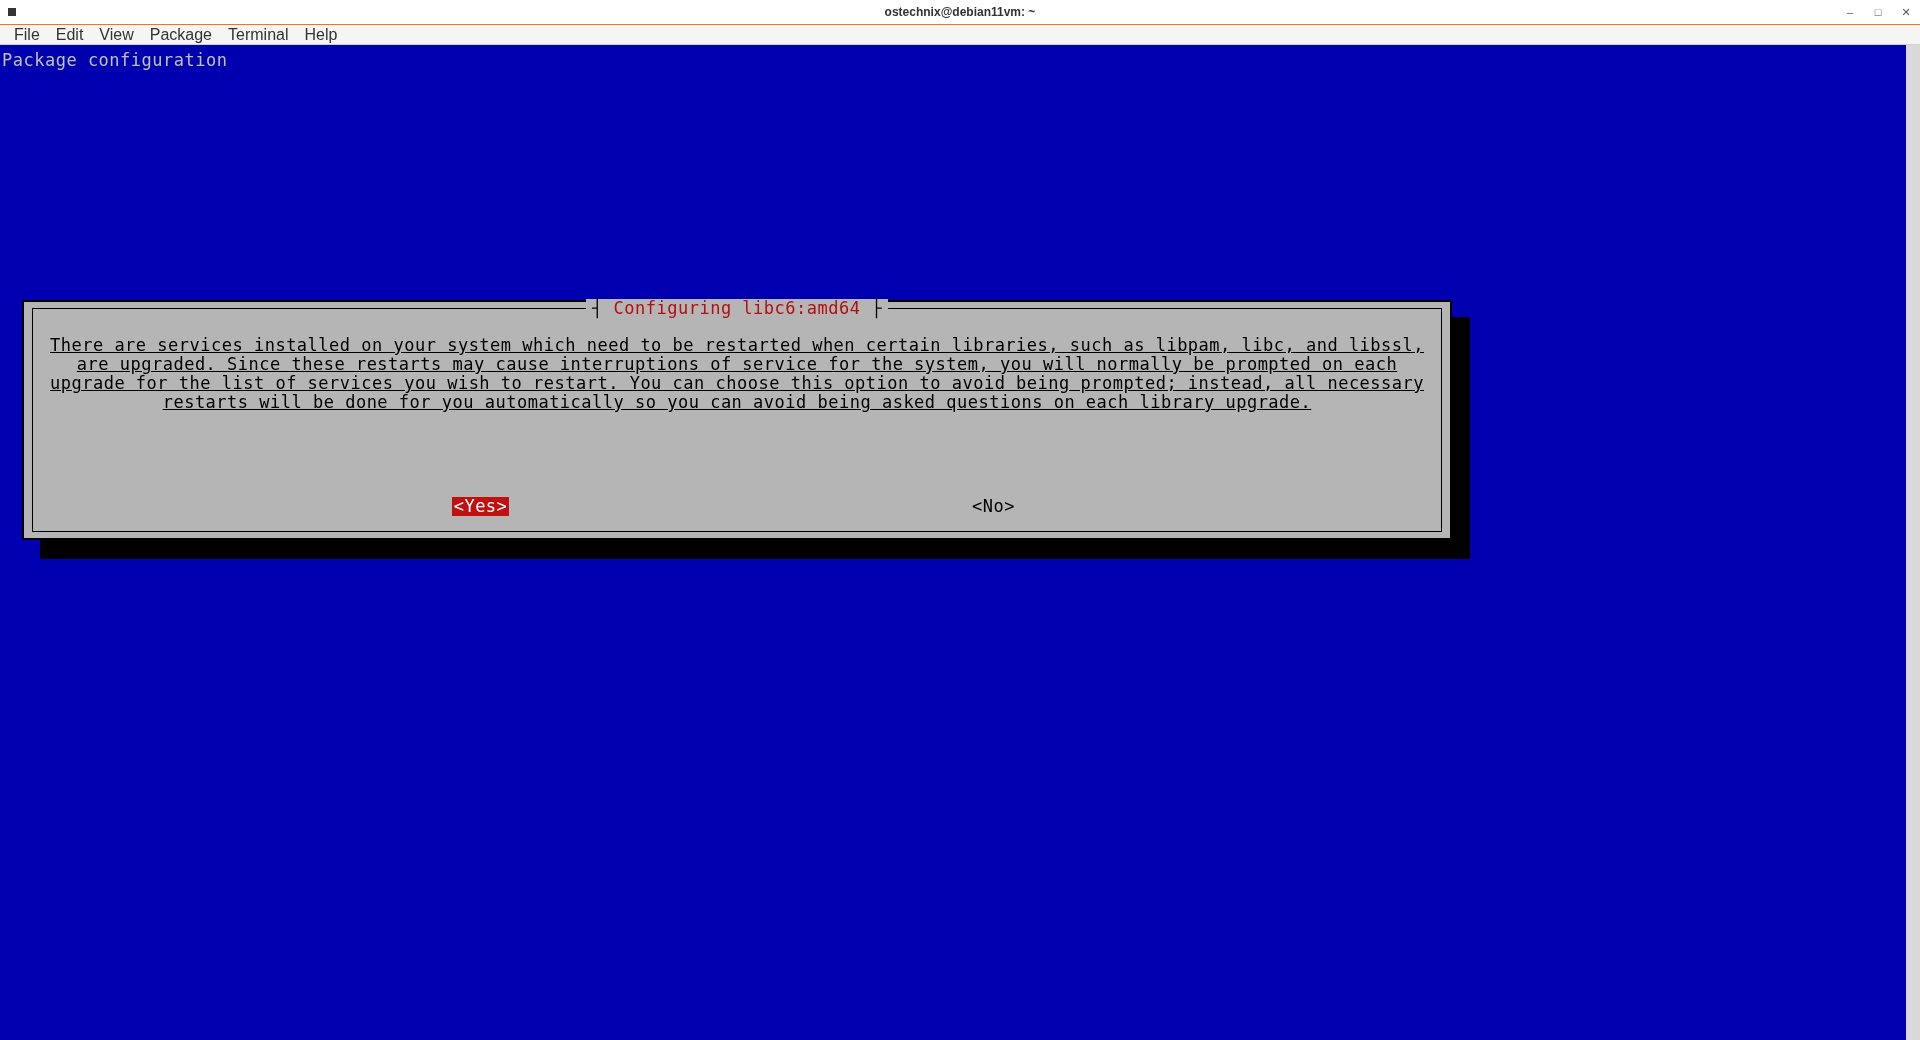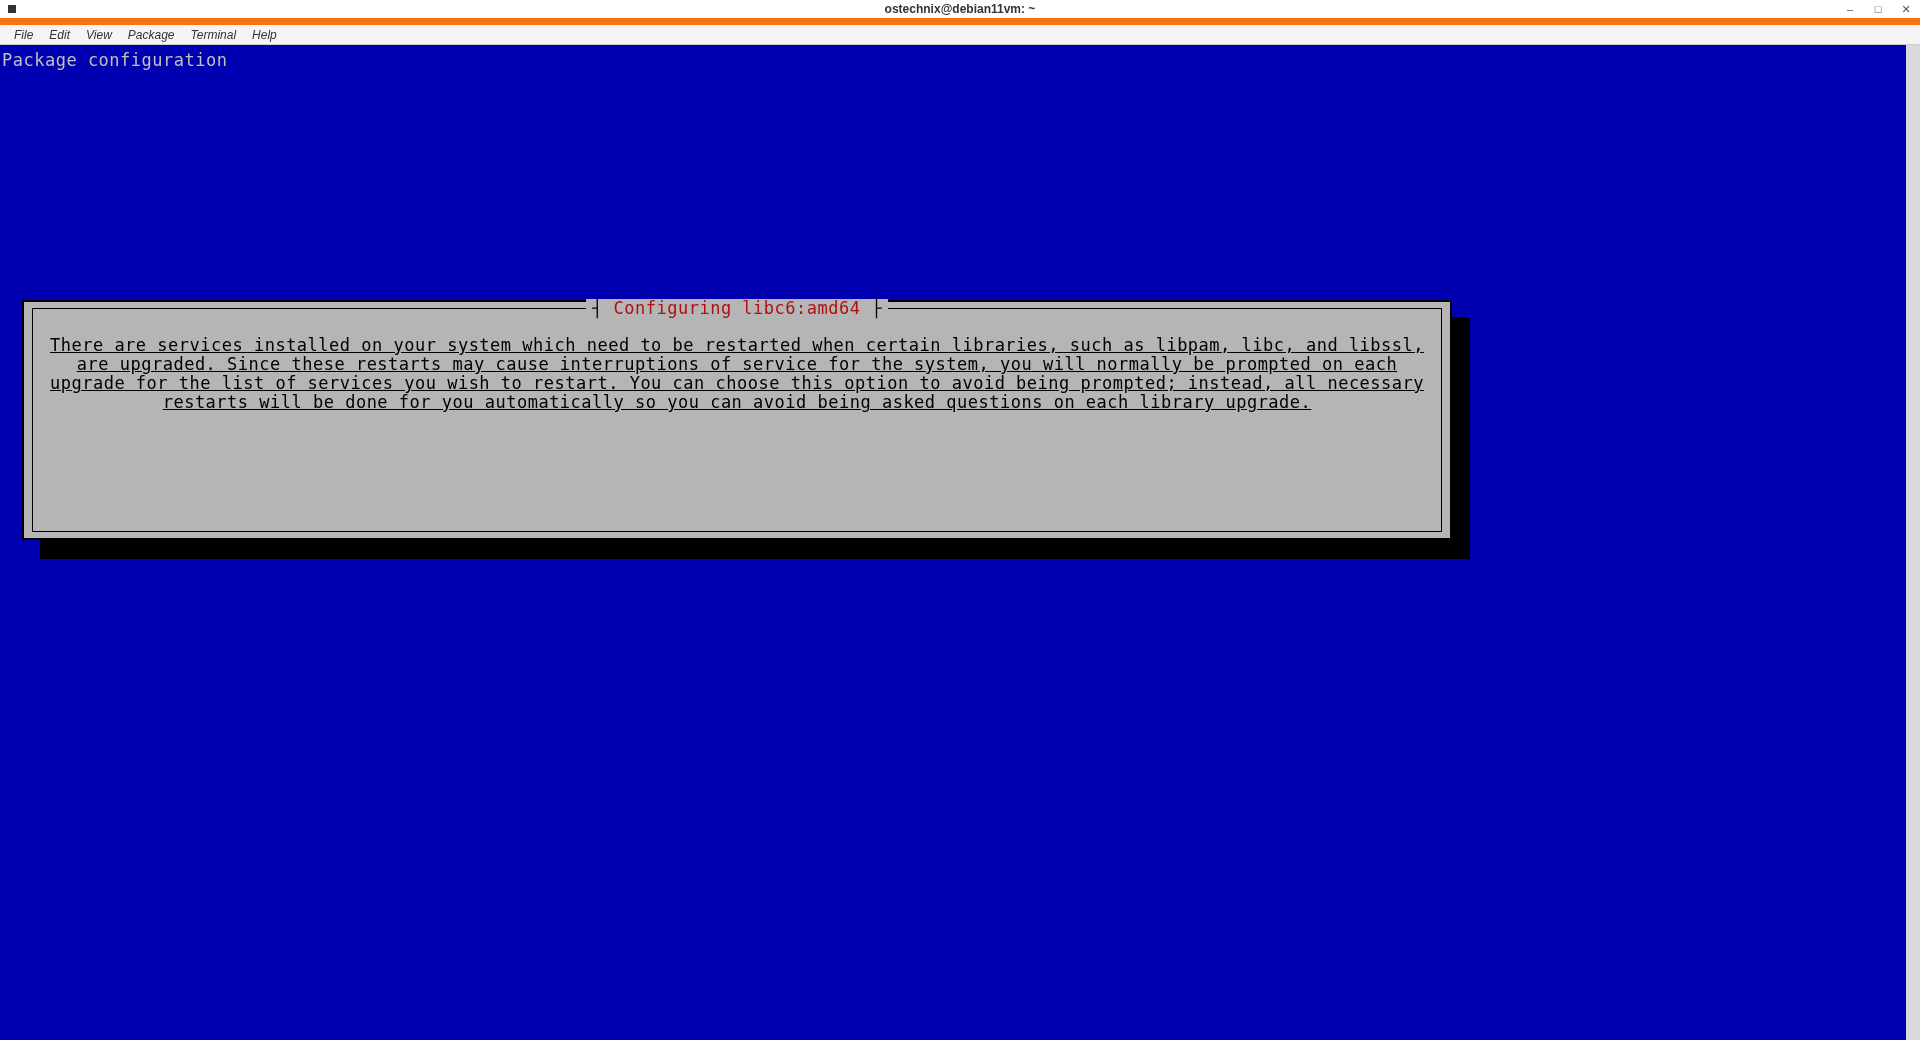--- a/index.html
+++ b/index.html
@@ -15,21 +15,21 @@
       overflow: hidden;
       position: relative;
     }
     .titlebar {
       height: 25px;
       background: #ffffff;
       display: flex;
       align-items: center;
       justify-content: center;
       position: relative;
-      border-bottom: 7px solid #f97316;
+      border-bottom: 1px solid #f97316;
     }
     .titlebar-icon {
       position: absolute;
       left: 8px;
       width: 8px;
       height: 8px;
       background: #333;
     }
     .titlebar-title {
       font-family: sans-serif;
@@ -58,25 +58,24 @@
     .menubar {
       height: 20px;
       background: #f5f5f5;
       display: flex;
       align-items: center;
       padding: 0 6px;
       border-bottom: 1px solid #d0d0d0;
     }
     .menu-item {
       font-family: sans-serif;
-      font-size: 12px;
+      font-size: 16px;
       color: #333;
       padding: 2px 8px;
       cursor: pointer;
-      font-style: italic;
     }
     .terminal-area {
       width: 100%;
       height: calc(100% - 45px);
       background: #0000b0;
       position: relative;
       font-family: monospace;
       font-size: 17px;
       line-height: 19px;
     }
@@ -216,14 +215,22 @@
 
   <div class="dialog-shadow"></div>
 
   <div class="dialog-box">
     <div class="dialog-inner-border">
       <div class="dialog-title">Configuring libc6:amd64</div>
     </div>
     <div class="dialog-content">
       <div class="dialog-paragraph">There are services installed on your system which need to be restarted when certain libraries, such as libpam, libc, and libssl, are upgraded. Since these restarts may cause interruptions of service for the system, you will normally be prompted on each upgrade for the list of services you wish to restart.  You can choose this option to avoid being prompted; instead, all necessary restarts will be done for you automatically so you can avoid being asked questions on each library upgrade.</div>
     </div>
+    <div class="dialog-buttons">
+      <div class="btn-wrapper">
+        <span class="btn btn-selected">&lt;Yes&gt;</span>
+      </div>
+      <div class="btn-wrapper">
+        <span class="btn btn-normal">&lt;No&gt;</span>
+      </div>
+    </div>
   </div>
 </div>
 
 </body></html>

